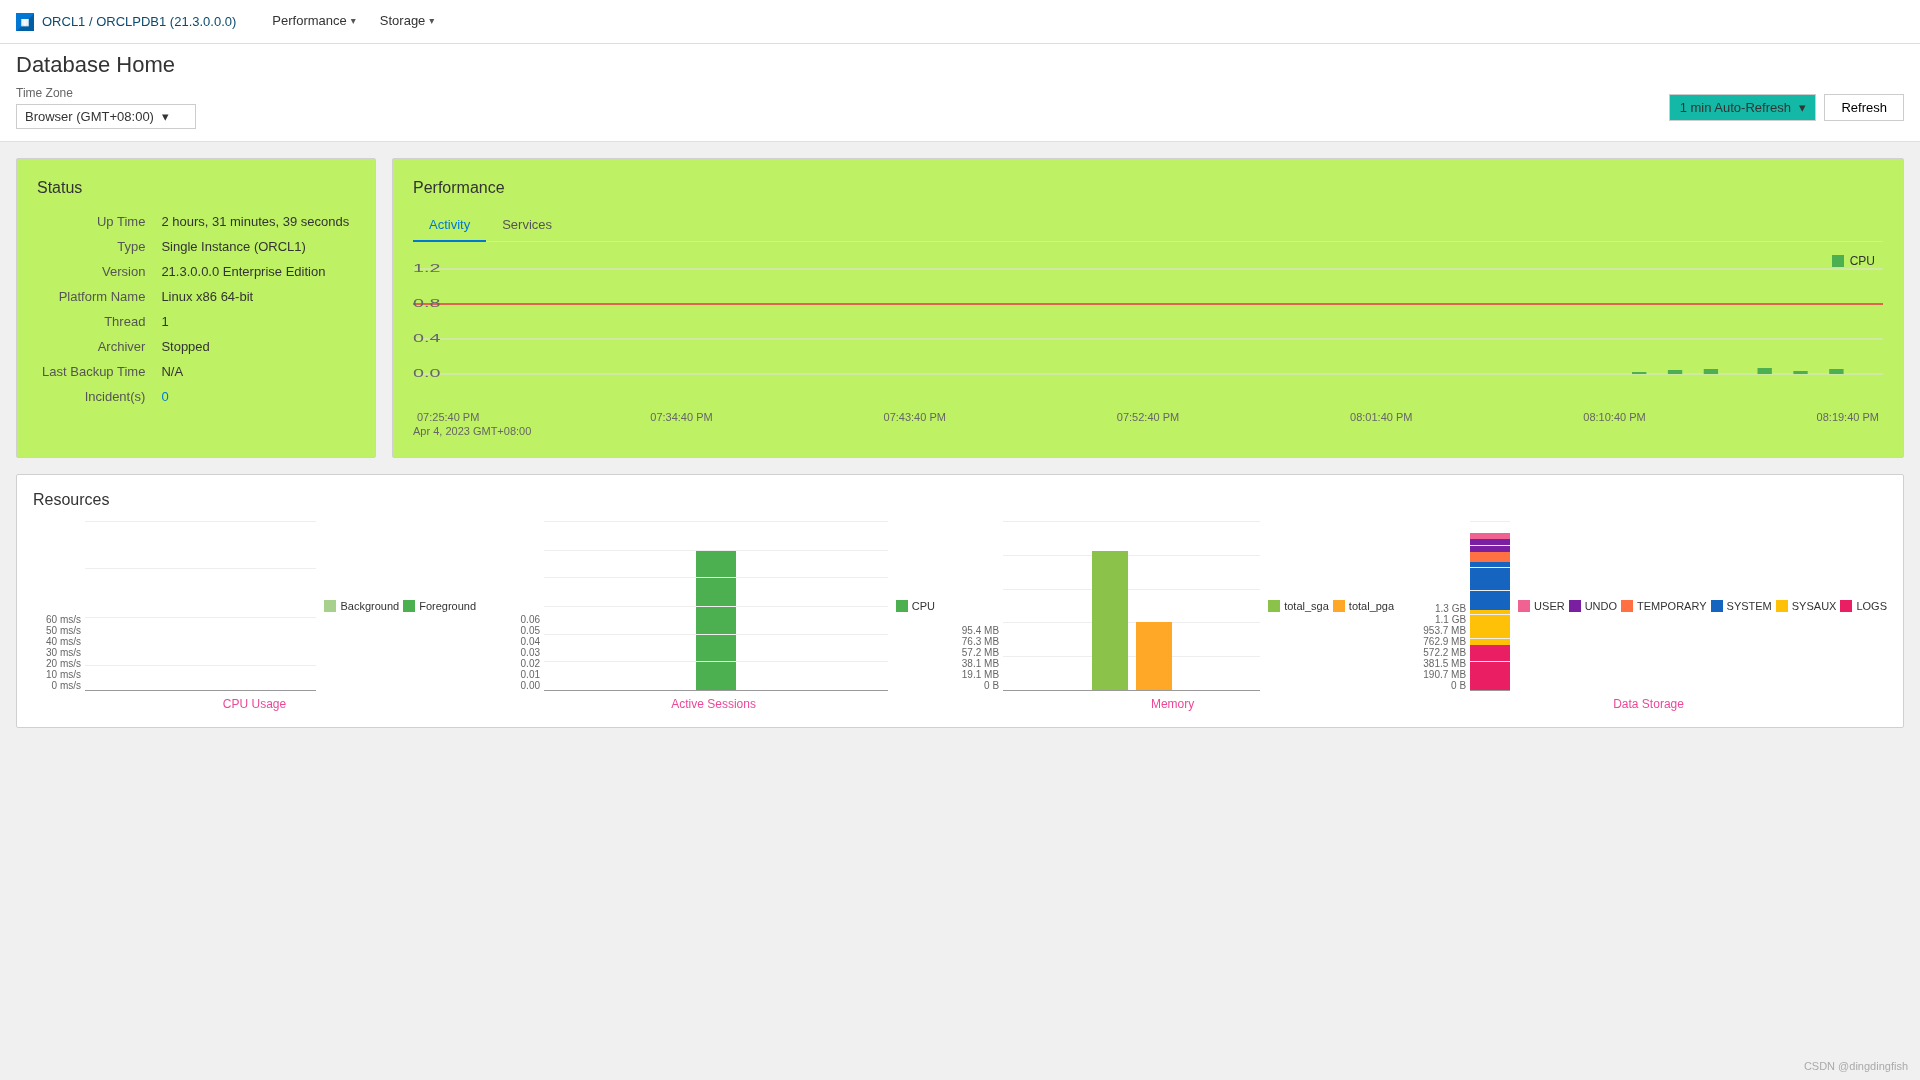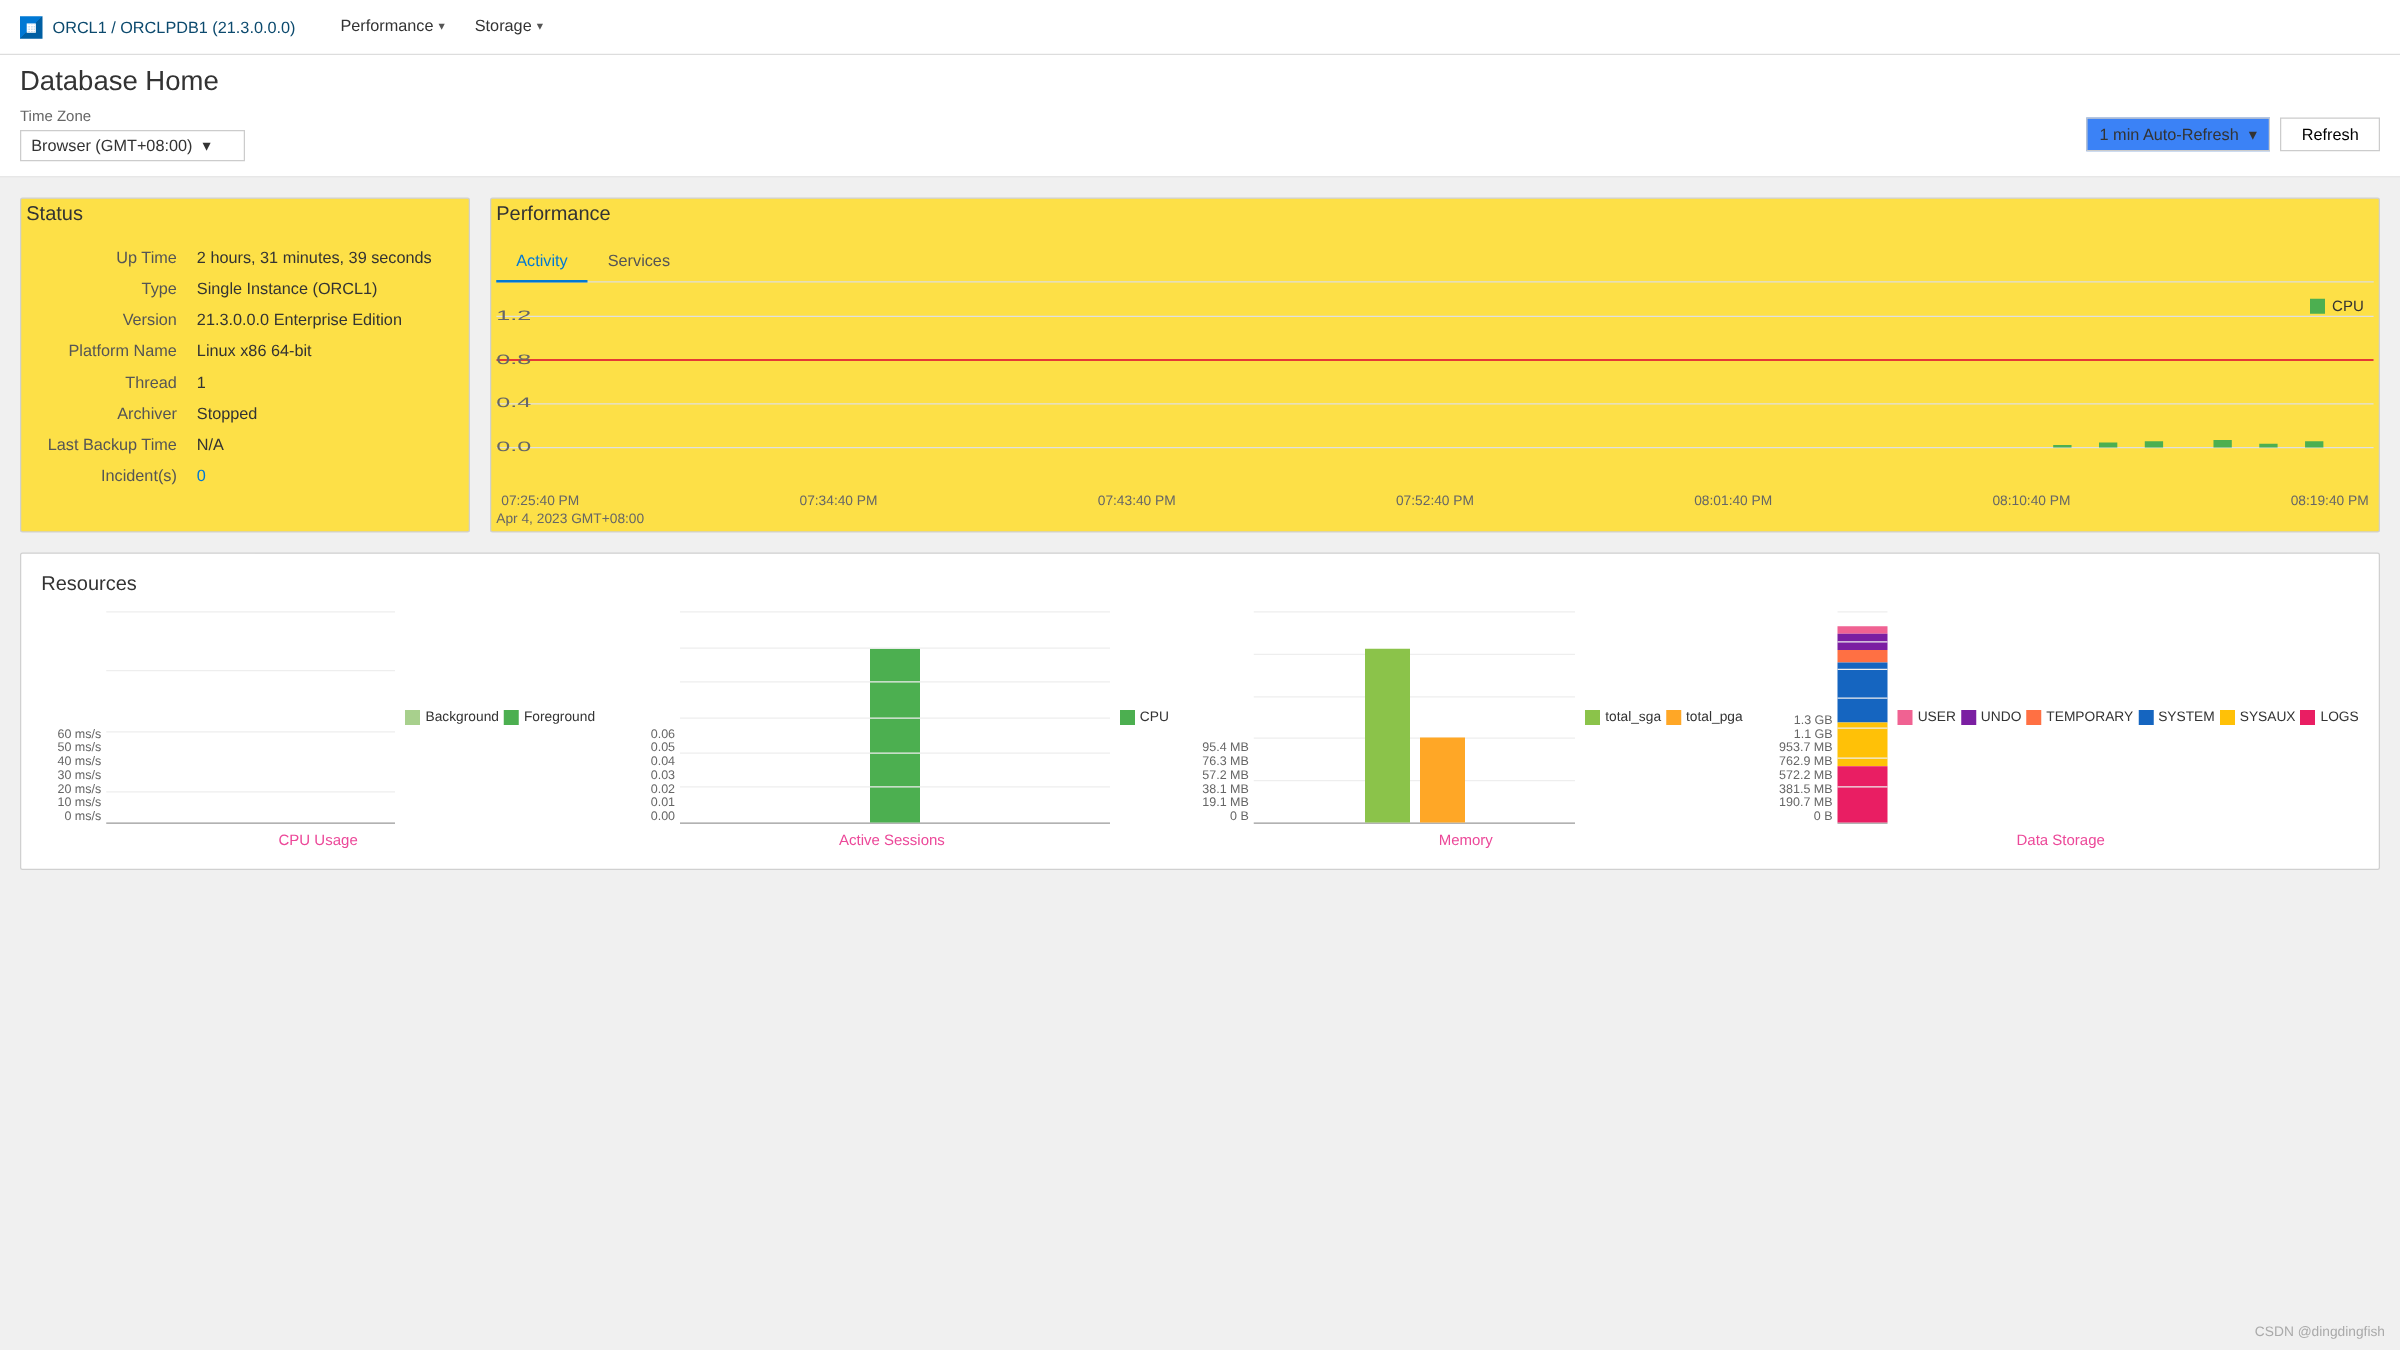--- a/index.html
+++ b/index.html
@@ -50,21 +50,21 @@
       display: flex; align-items: center; justify-content: space-between;
     }
     .timezone-label { font-size: 12px; color: #666; margin-bottom: 4px; }
     .timezone-select {
       border: 1px solid #ccc; background: #fff; padding: 4px 8px;
       font-size: 13px; display: flex; align-items: center; gap: 8px;
       cursor: pointer; min-width: 180px;
     }
     .right-controls { display: flex; align-items: center; gap: 8px; }
     .auto-refresh-select {
-      border: 1px solid #ccc; background: #3b82f6; padding: 5px 10px;
+      border: 1px solid #ccc; background: #14b8a6; padding: 5px 10px;
       font-size: 13px; display: flex; align-items: center; gap: 8px;
       cursor: pointer;
     }
     .refresh-btn {
       border: 1px solid #ccc; background: #fff; padding: 5px 16px;
       font-size: 13px; cursor: pointer;
     }
 
     .main-content {
       padding: 16px;
@@ -72,24 +72,24 @@
       flex-direction: column;
       gap: 16px;
     }
 
     .top-panels {
       display: flex;
       gap: 16px;
     }
 
     .panel {
-      background: #fde047;
+      background: #bef264;
       border: 1px solid #d0d0d0;
       border-radius: 2px;
-      padding: 4px;
+      padding: 20px;
     }
     .panel-title { font-size: 16px; font-weight: 500; margin-bottom: 12px; color: #333; }
 
     .status-panel { flex: 0 0 360px; }
     .performance-panel { flex: 1; }
 
     .status-table { width: 100%; border-collapse: collapse; }
     .status-table tr td { padding: 5px 4px; font-size: 13px; vertical-align: top; }
     .status-table tr td:first-child { text-align: right; color: #555; padding-right: 12px; white-space: nowrap; }
     .status-table tr td:last-child { color: #333; }

